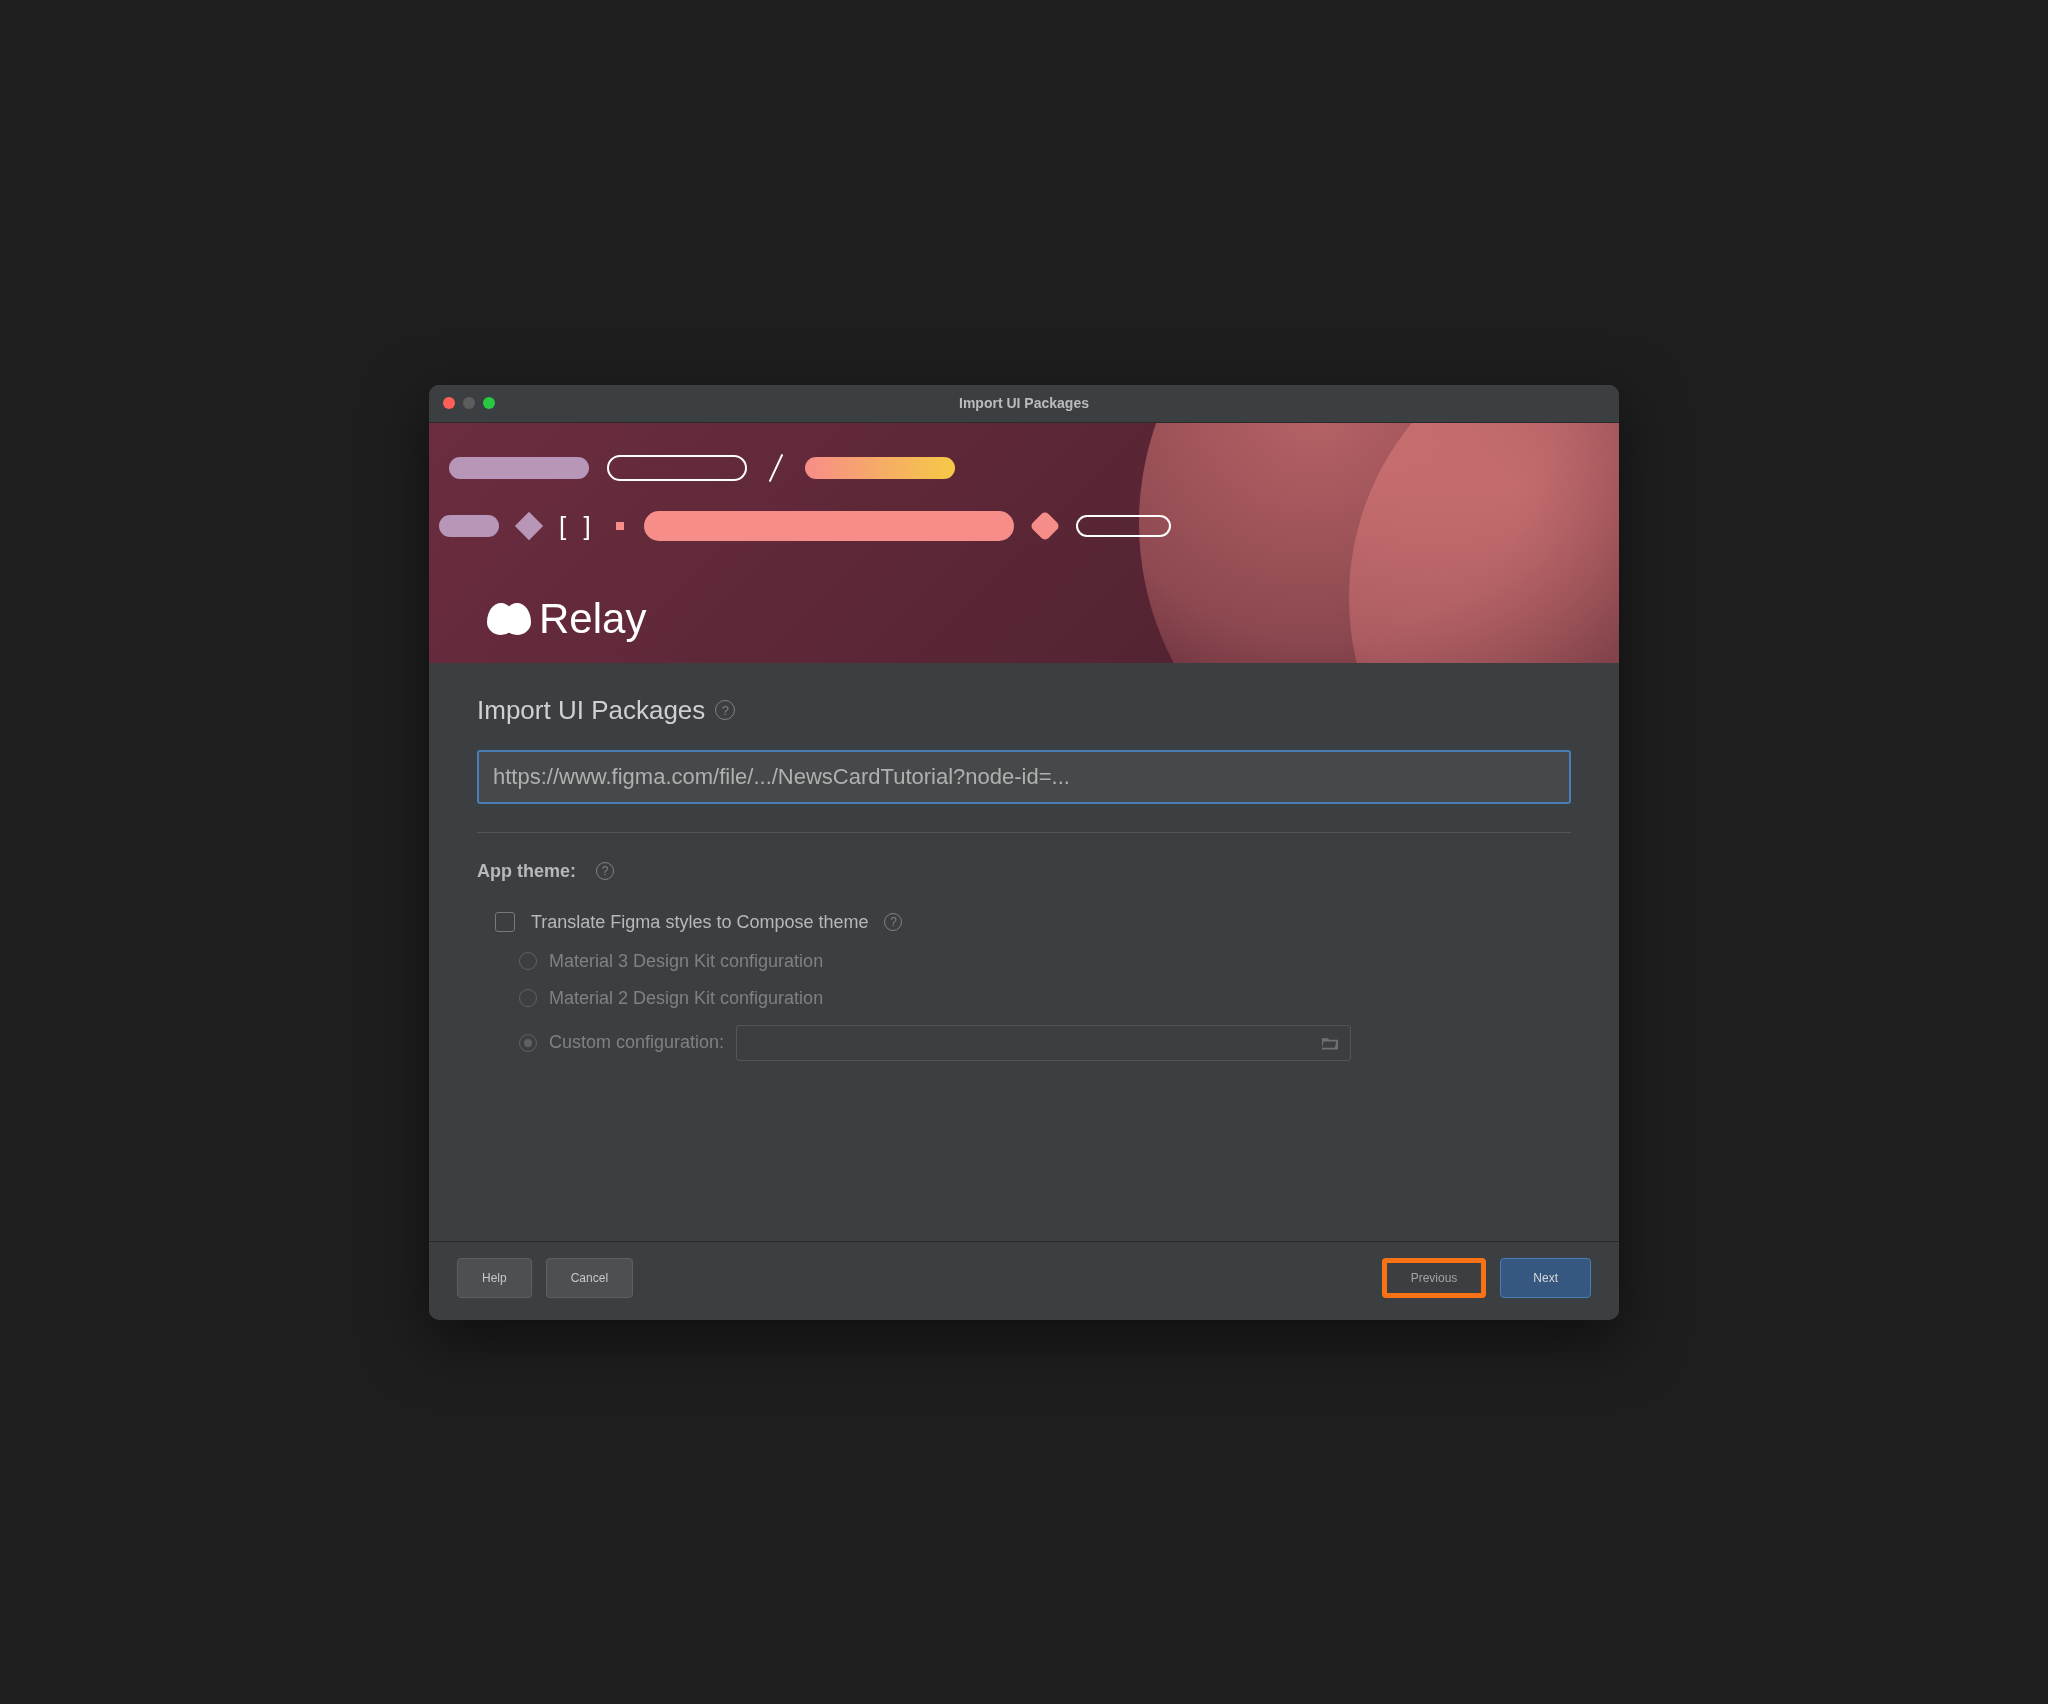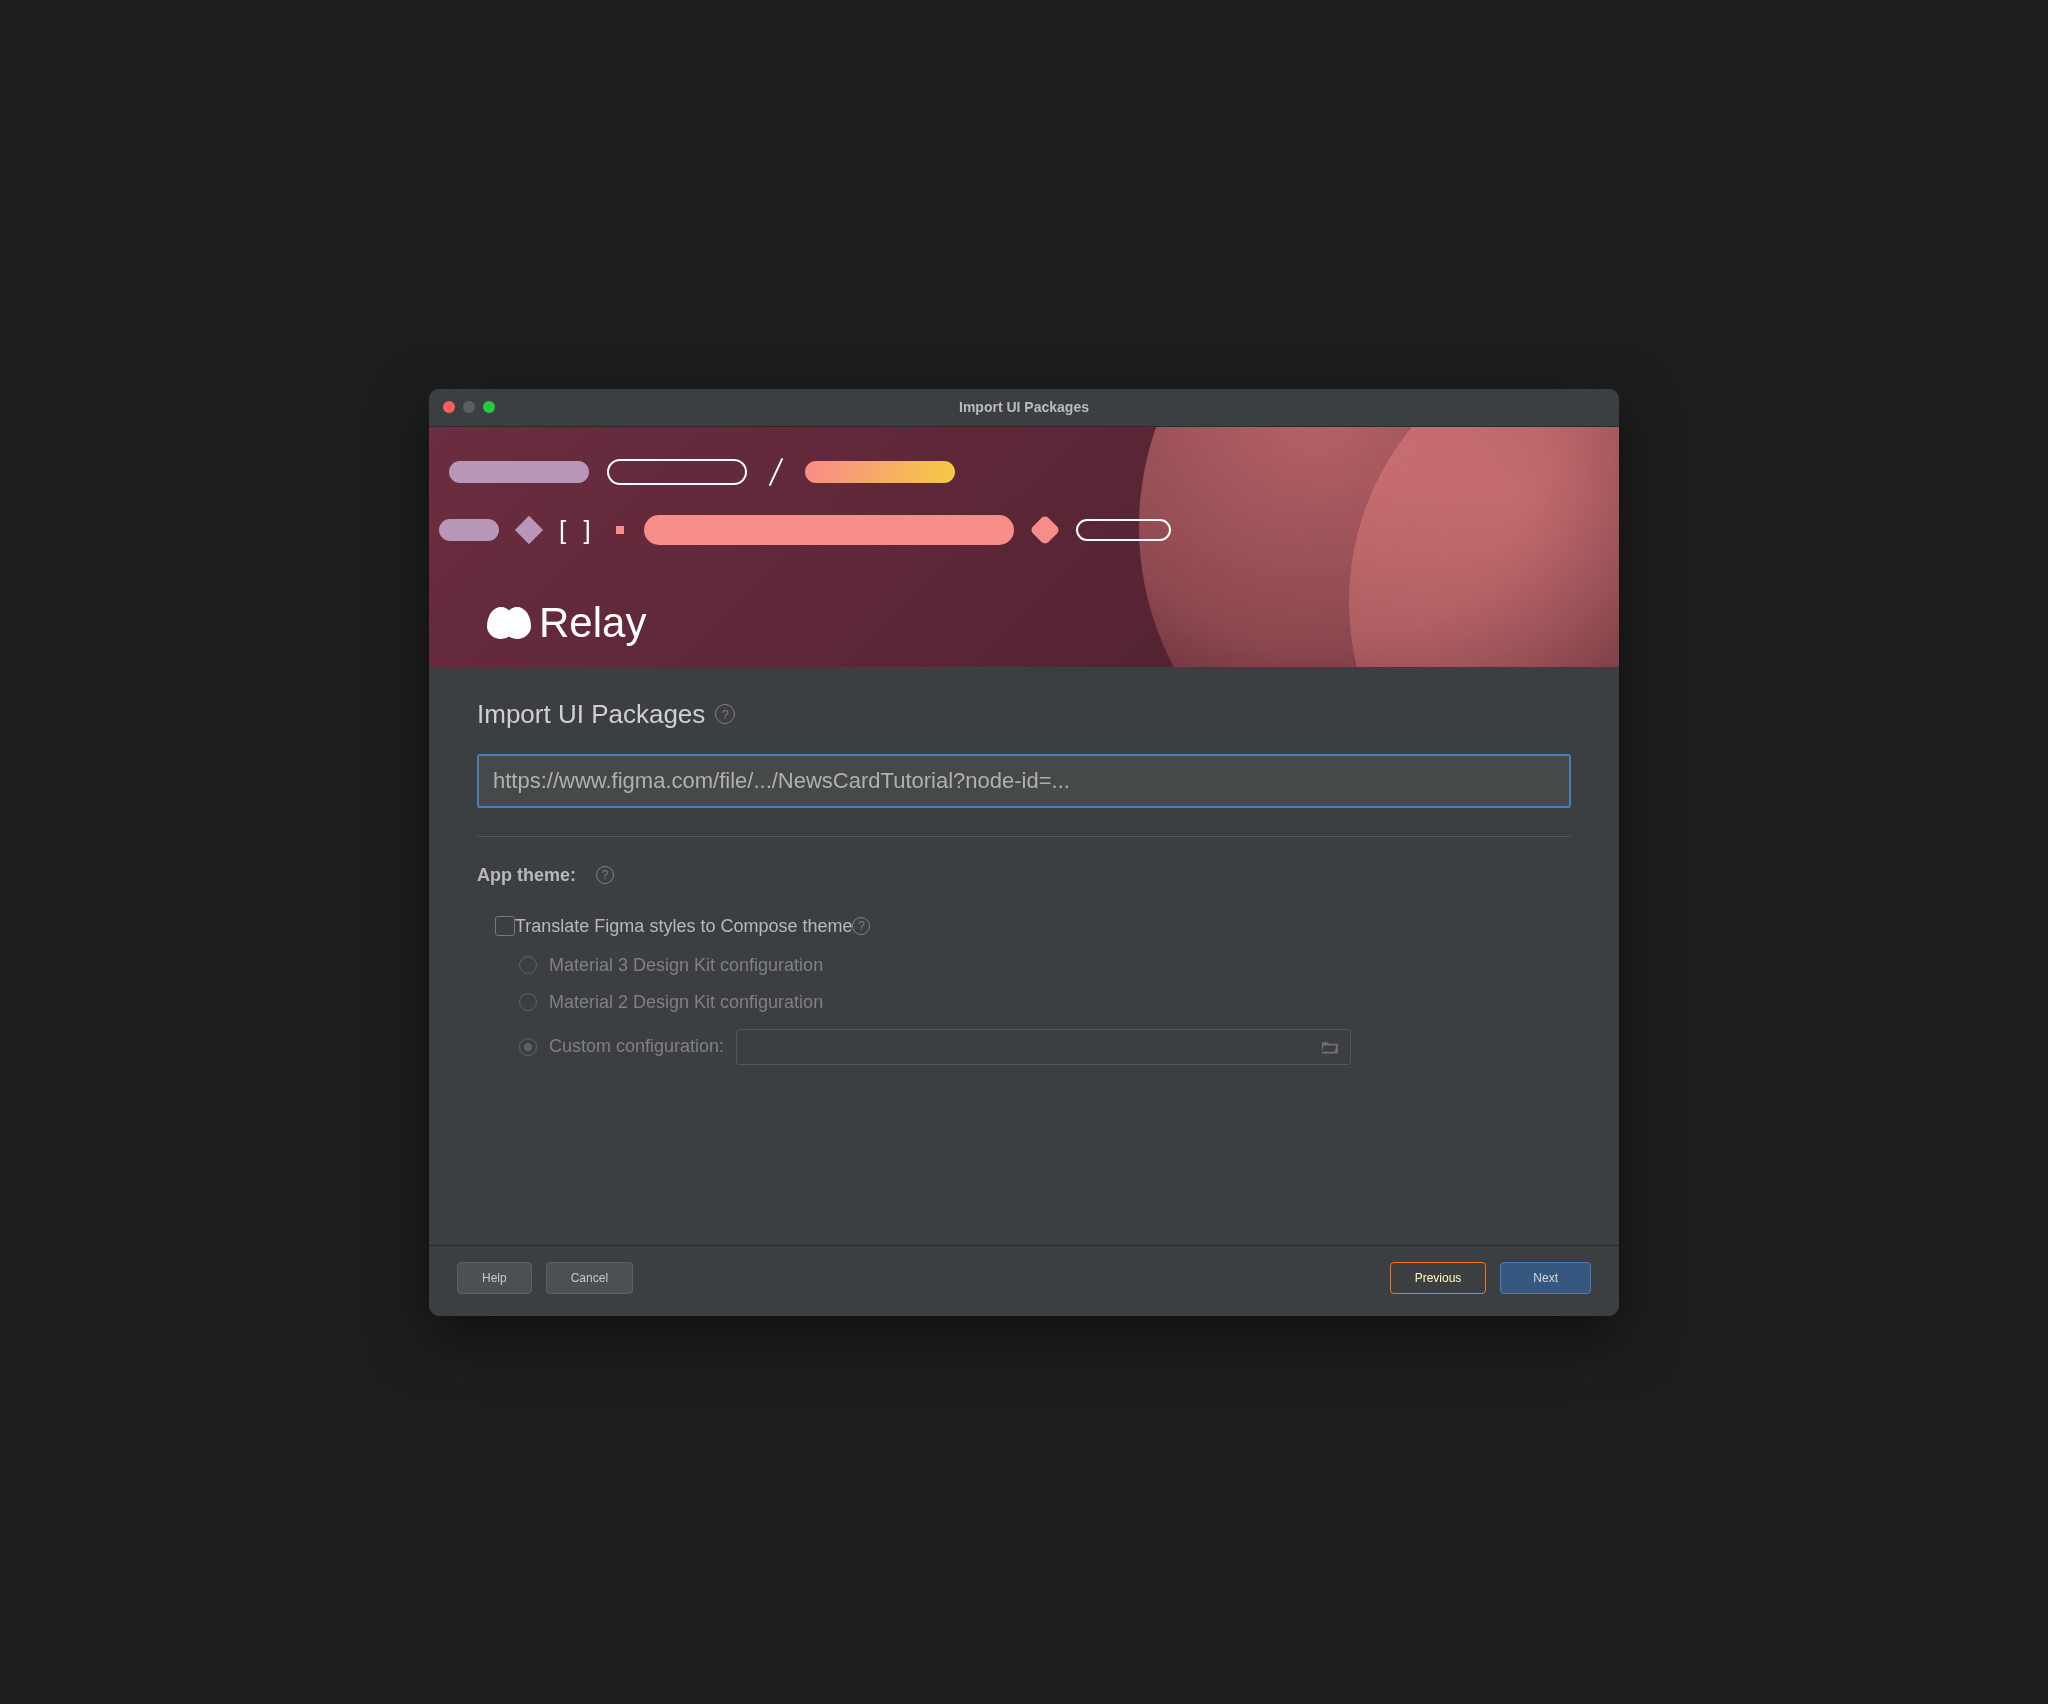--- a/index.html
+++ b/index.html
@@ -256,21 +256,21 @@
       border: 1px solid #5e6060;
       border-radius: 3px;
       padding: 10px 12px;
       color: #b0b0b0;
       font-size: 18px;
       outline: none;
     }
     .checkbox-row {
       display: flex;
       align-items: center;
-      gap: 0;
+      gap: 16px;
       margin-bottom: 18px;
       padding-left: 18px;
     }
     .checkbox {
       width: 20px;
       height: 20px;
       border: 1.5px solid #787878;
       border-radius: 3px;
       background: transparent;
     }
@@ -353,22 +353,22 @@
       color: #c8c8c8;
     }
     .btn-primary {
       background: #365880;
       border: 1px solid #4a7db5;
       color: #d8d8d8;
       padding: 8px 32px;
     }
     .btn-disabled {
       background: #3c3f41;
-      border: 1px solid #f97316;
-      color: #fef9c3;
+      border: 5px solid #f97316;
+      color: #a3a3a3;
       cursor: default;
     }
     .url-wrapper {
       position: relative;
     }
   </style>
 </head>
 <body>
 
 <div class="window">

